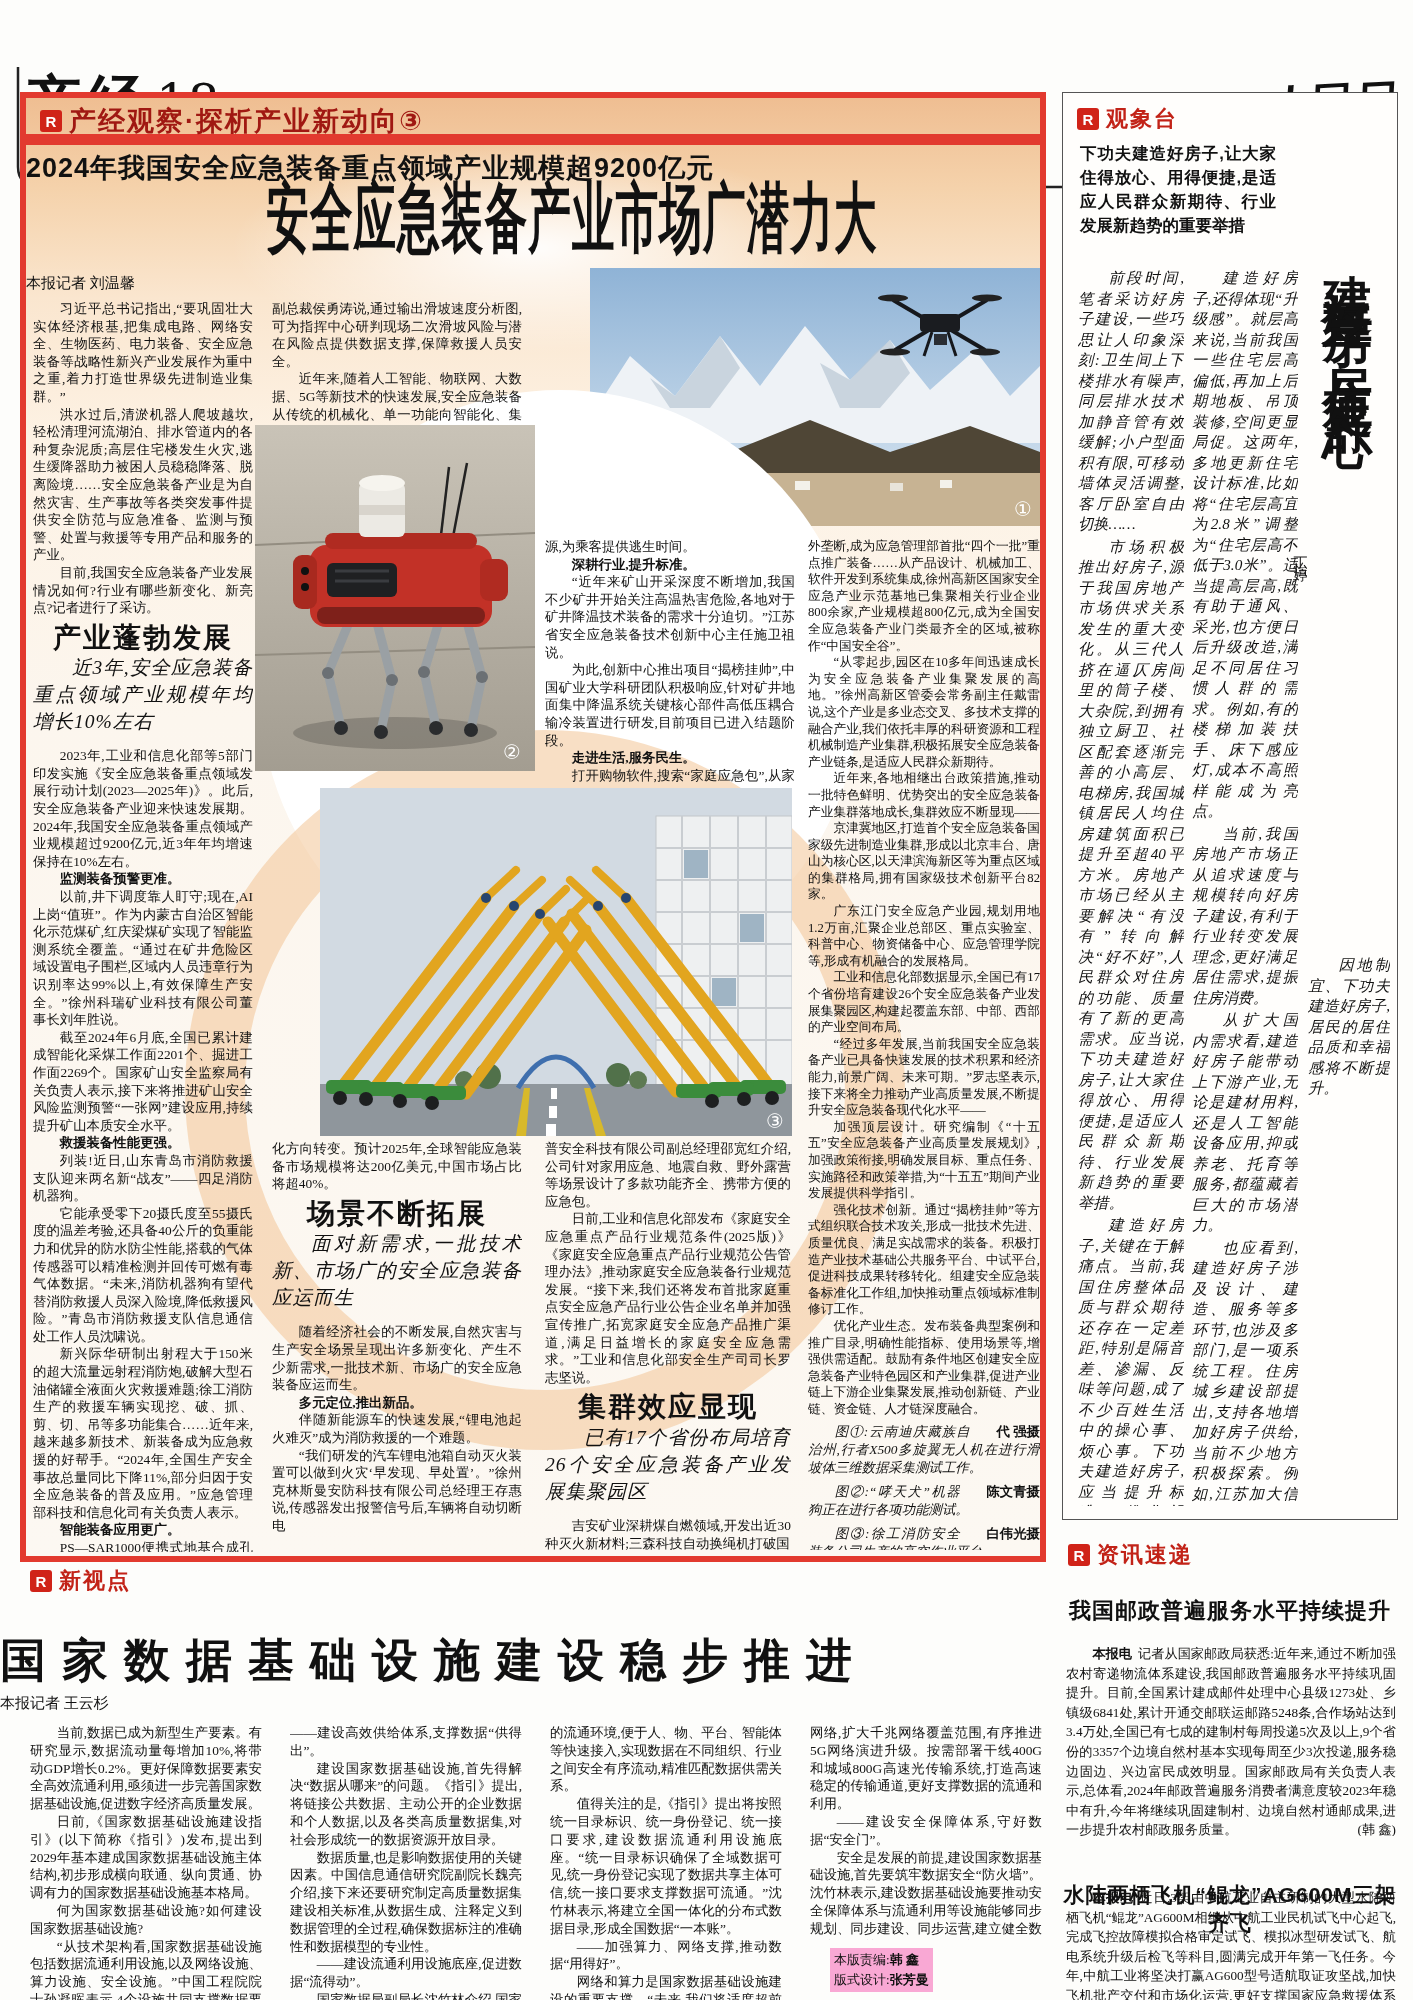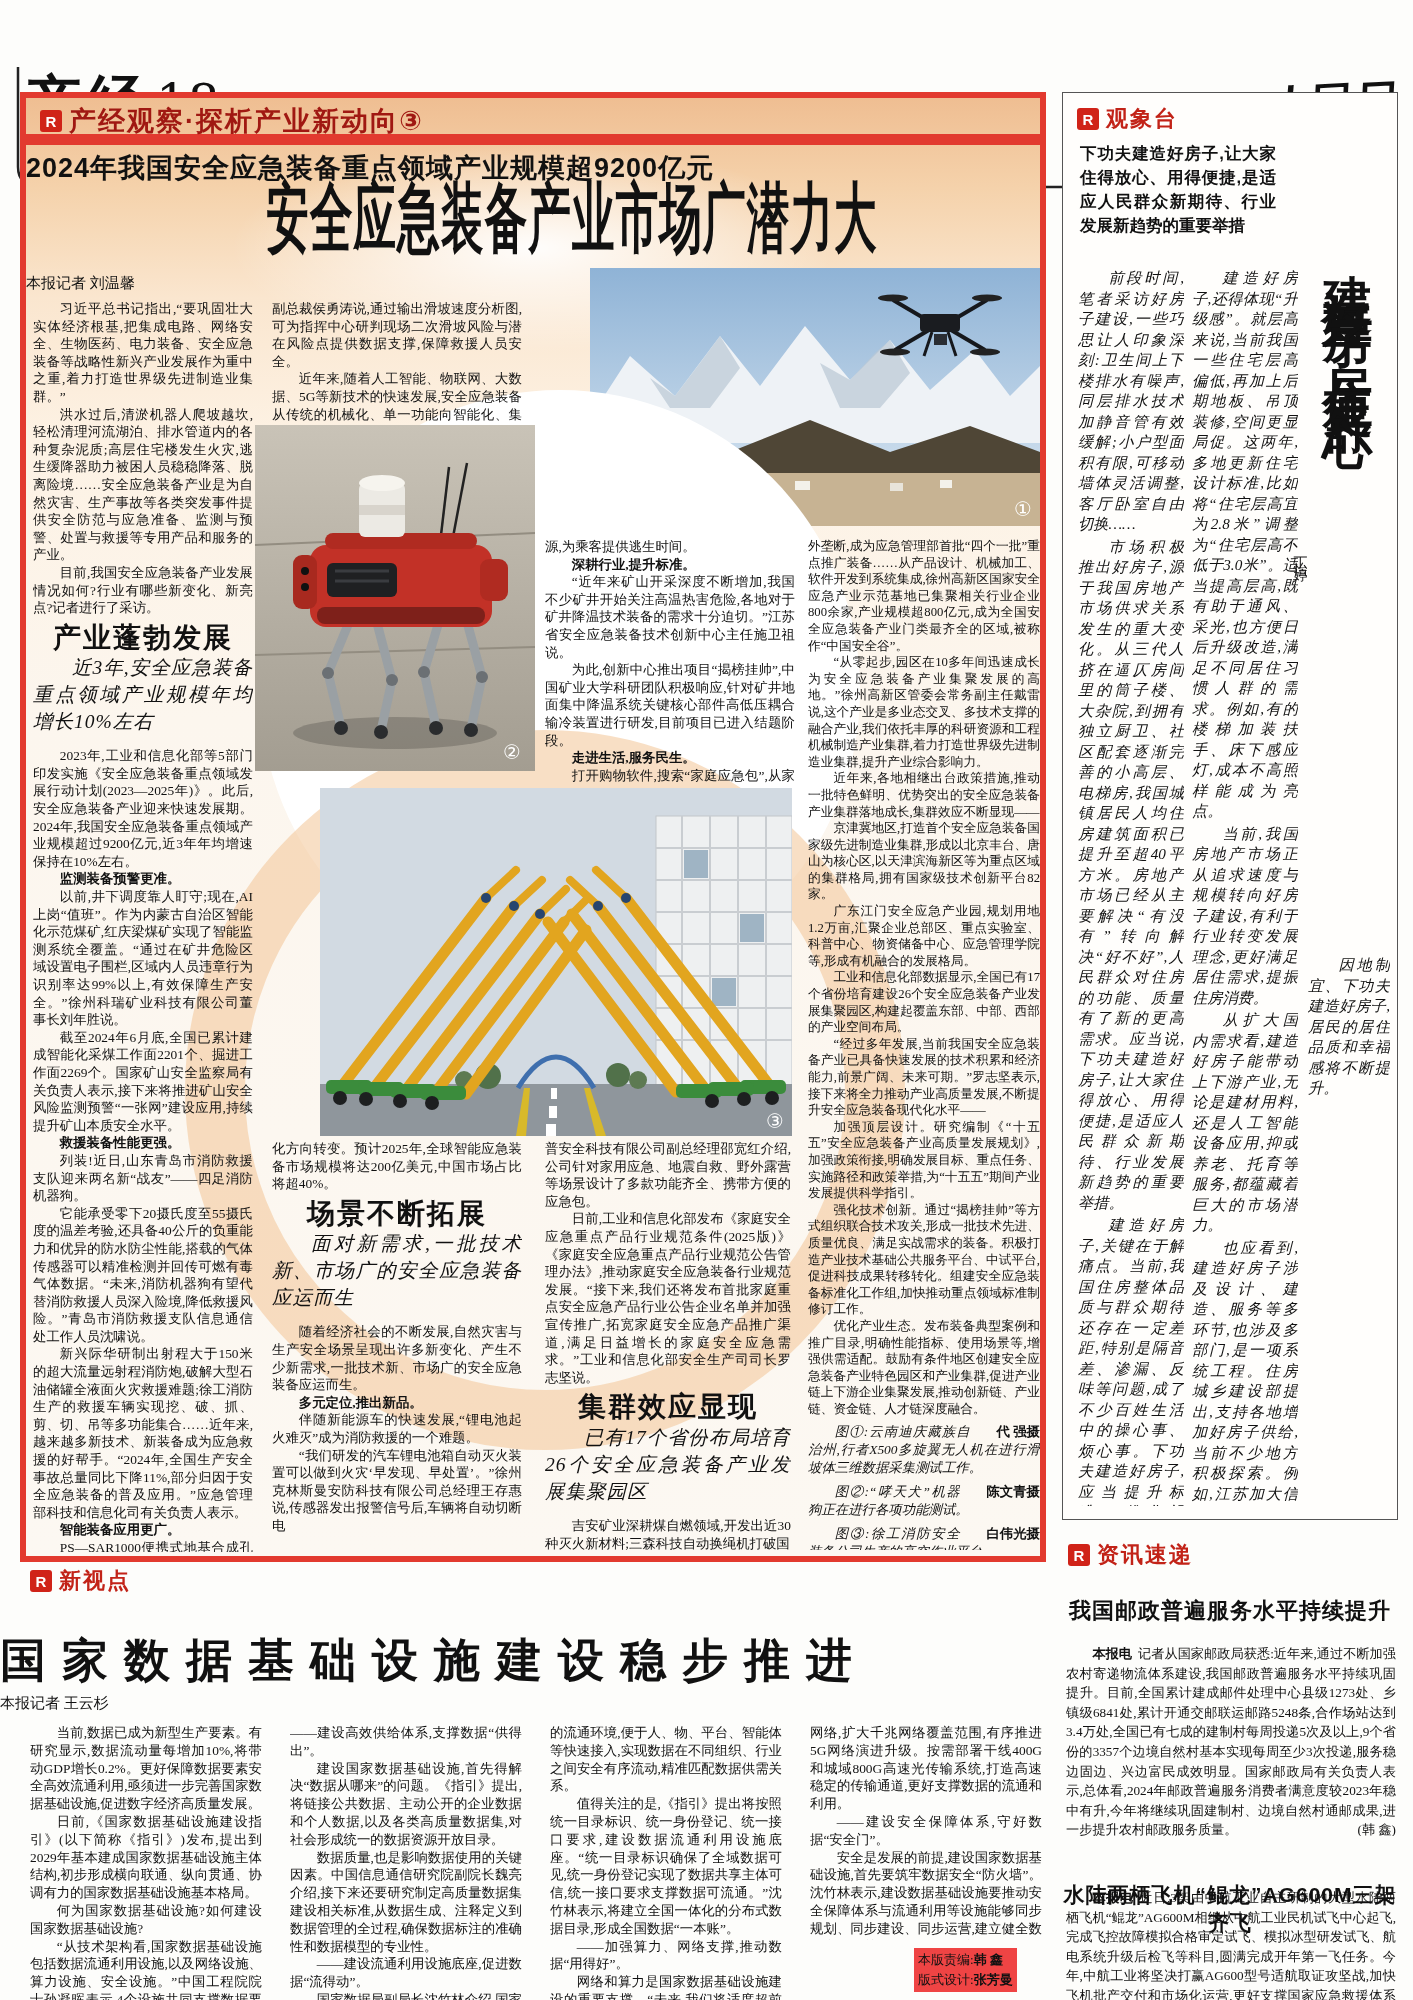--- a/index.html
+++ b/index.html
@@ -62,21 +62,21 @@
   #gxt-title .gap{display:inline-block;height:34px;}
   #gxt-author{left:228px;top:452px;writing-mode:vertical-rl;text-orientation:upright;
               font-size:14px;letter-spacing:6px;}
   
   #xsd-kicker{left:0;top:1600px;width:1060px;font-style:italic;font-size:26px;letter-spacing:2px;}
   #xsd-headline{left:0;top:1630px;width:1060px;font-weight:900;font-size:46px;
                 letter-spacing:16px;font-family:Liberation Sans, sans-serif;}
   #xsd-byline{left:0;top:1694px;width:1060px;font-size:15px;}
   #xsd-cols{left:30px;top:1724px;width:1012px;height:276px;display:flex;gap:28px;z-index:2;}
   #xsd-cols .xcol{flex:1;overflow:hidden;line-height:17.8px;font-size:13.4px;}
-  #xsd-footer{left:914px;top:1948px;font-size:13px;line-height:20px;background:#ef4444;
+  #xsd-footer{left:830px;top:1948px;font-size:13px;line-height:20px;background:#f9a8d4;
               padding:2px 4px;z-index:3;}
   
   .zx-title{left:1062px;width:336px;text-align:center;font-weight:900;font-size:22px;
             letter-spacing:1px;font-family:"Liberation Sans","DejaVu Sans",sans-serif;}
   .zx-body{left:1066px;width:330px;overflow:hidden;font-size:13.2px;line-height:19.6px;
            text-align:justify;}
   .zx-body .lead{font-weight:bold;margin-right:6px;}
   .zx-body .credit{font-weight:normal;}
   
   #mh-section{left:24px;top:64px;font-size:58px;font-weight:bold;letter-spacing:6px;}
@@ -340,21 +340,21 @@
       <h3 class="sec-head">集群效应显现</h3>
       <div class="deck">已有17个省份布局培育26个安全应急装备产业发展集聚园区</div>
       <div>
           <p class="para">吉安矿业深耕煤自燃领域,开发出近30种灭火新材料;三森科技自动换绳机打破国</p>
         </div>
     </div>
 
     <div class="abs bodycol" style="left:782px;top:440px;width:232px;height:1012px;font-size:12.7px;line-height:16.6px;">
       <div>
           <p class="para cont">外垄断,成为应急管理部首批“四个一批”重点推广装备……从产品设计、机械加工、软件开发到系统集成,徐州高新区国家安全应急产业示范基地已集聚相关行业企业800余家,产业规模超800亿元,成为全国安全应急装备产业门类最齐全的区域,被称作“中国安全谷”。</p>
-          <p class="para">“从零起步,园区在10多年间迅速成长为安全应急装备产业集聚发展的高地。”徐州高新区管委会常务副主任戴雷说,这个产业是多业态交叉、多技术支撑的融合产业,我们依托丰厚的科研资源和工程机械制造产业集群,着力打造世界级先进制造业集群,提升产业综合影响力。</p>
+          <p class="para">“从零起步,园区在10多年间迅速成长为安全应急装备产业集聚发展的高地。”徐州高新区管委会常务副主任戴雷说,这个产业是多业态交叉、多技术支撑的融合产业,我们依托丰厚的科研资源和工程机械制造产业集群,积极拓展安全应急装备产业链条,是适应人民群众新期待。</p>
           <p class="para">近年来,各地相继出台政策措施,推动一批特色鲜明、优势突出的安全应急装备产业集群落地成长,集群效应不断显现——</p>
           <p class="para">京津冀地区,打造首个安全应急装备国家级先进制造业集群,形成以北京丰台、唐山为核心区,以天津滨海新区等为重点区域的集群格局,拥有国家级技术创新平台82家。</p>
           <p class="para">广东江门安全应急产业园,规划用地1.2万亩,汇聚企业总部区、重点实验室、科普中心、物资储备中心、应急管理学院等,形成有机融合的发展格局。</p>
           <p class="para">工业和信息化部数据显示,全国已有17个省份培育建设26个安全应急装备产业发展集聚园区,构建起覆盖东部、中部、西部的产业空间布局。</p>
           <p class="para">“经过多年发展,当前我国安全应急装备产业已具备快速发展的技术积累和经济能力,前景广阔、未来可期。”罗志坚表示,接下来将全力推动产业高质量发展,不断提升安全应急装备现代化水平——</p>
           <p class="para">加强顶层设计。研究编制《“十五五”安全应急装备产业高质量发展规划》,加强政策衔接,明确发展目标、重点任务、实施路径和政策举措,为“十五五”期间产业发展提供科学指引。</p>
           <p class="para">强化技术创新。通过“揭榜挂帅”等方式组织联合技术攻关,形成一批技术先进、质量优良、满足实战需求的装备。积极打造产业技术基础公共服务平台、中试平台,促进科技成果转移转化。组建安全应急装备标准化工作组,加快推动重点领域标准制修订工作。</p>
           <p class="para">优化产业生态。发布装备典型案例和推广目录,明确性能指标、使用场景等,增强供需适配。鼓励有条件地区创建安全应急装备产业特色园区和产业集群,促进产业链上下游企业集聚发展,推动创新链、产业链、资金链、人才链深度融合。</p>
         </div>
       <p class="cap">

